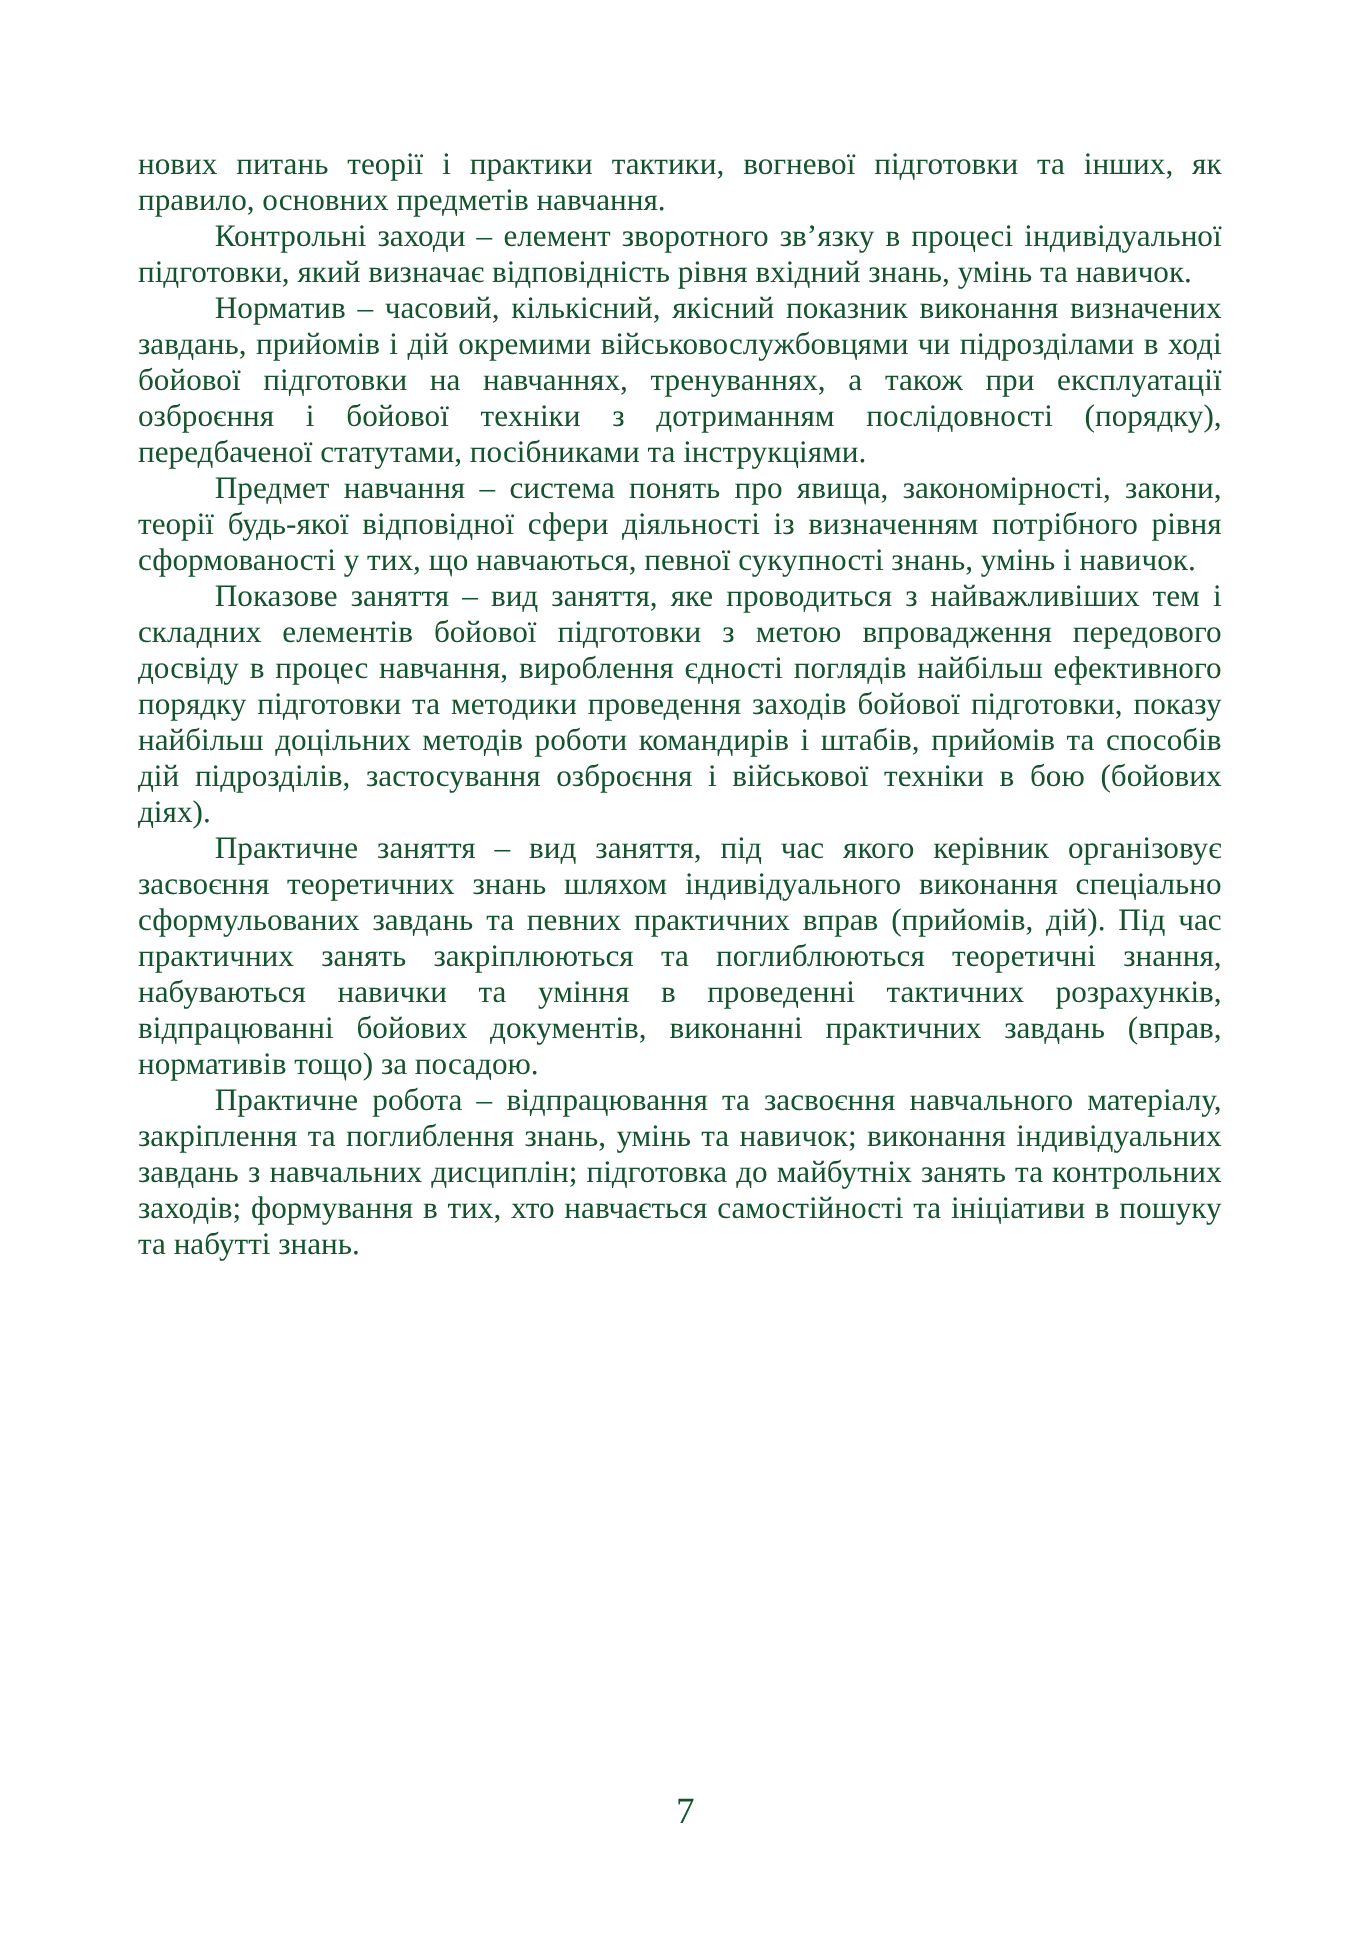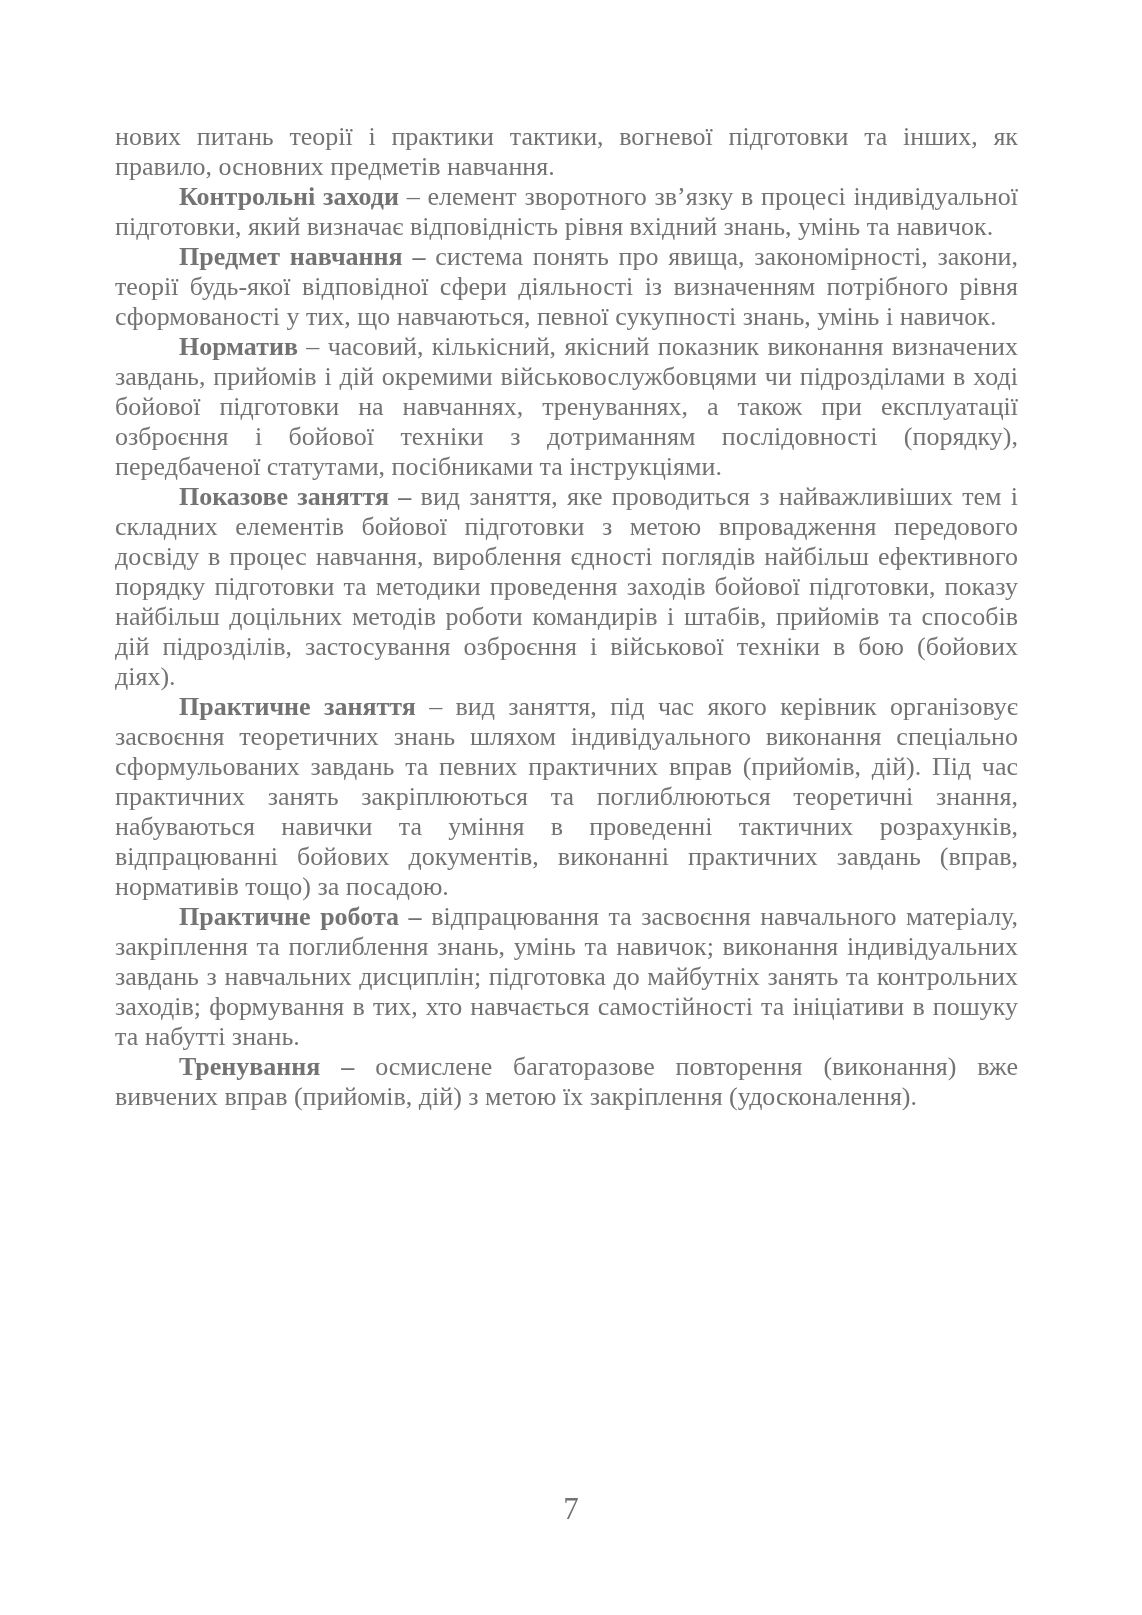--- a/index.html
+++ b/index.html
@@ -6,61 +6,60 @@
     margin: 0;
     padding: 0;
     background: #ffffff;
   }
   .page {
     position: relative;
     width: 1142px;
     height: 1615px;
     background: #ffffff;
     font-family: "Liberation Serif", "DejaVu Serif", serif;
-    color: #737373;
+    color: #14532d;
     overflow: hidden;
   }
   .text-block {
     position: absolute;
     left: 115px;
     top: 122px;
     width: 903px;
     font-size: 26px;
     line-height: 30px;
     text-align: justify;
   }
   .text-block p {
     margin: 0;
     padding: 0;
     text-indent: 64px;
   }
   .text-block p.no-indent {
     text-indent: 0;
   }
   .text-block b {
-    font-weight: bold;
+    font-weight: normal;
   }
   .page-number {
     position: absolute;
     top: 1491px;
     left: 0;
     width: 100%;
     text-align: center;
     font-size: 31px;
     line-height: 36px;
   }
 </style>
 </head>
 <body>
 
 <div class="page">
   <div class="text-block" id="text-block">
       <p class="no-indent"><span>нових питань теорії і практики тактики, вогневої підготовки та інших, як правило, основних предметів навчання.</span></p>
       <p><b>Контрольні заходи</b><span> – елемент зворотного зв’язку в процесі індивідуальної підготовки, який визначає відповідність рівня вхідний знань, умінь та навичок.</span></p>
+      <p><b>Норматив</b><span> – часовий, кількісний, якісний показник виконання визначених завдань, прийомів і дій окремими військовослужбовцями чи підрозділами в ході бойової підготовки на навчаннях, тренуваннях, а також при експлуатації озброєння і бойової техніки з дотриманням послідовності (порядку), передбаченої статутами, посібниками та інструкціями.</span></p>
       <p><b>Предмет навчання –</b><span> система понять про явища, закономірності, закони, теорії будь-якої відповідної сфери діяльності із визначенням потрібного рівня сформованості у тих, що навчаються, певної сукупності знань, умінь і навичок.</span></p>
-      <p><b>Норматив</b><span> – часовий, кількісний, якісний показник виконання визначених завдань, прийомів і дій окремими військовослужбовцями чи підрозділами в ході бойової підготовки на навчаннях, тренуваннях, а також при експлуатації озброєння і бойової техніки з дотриманням послідовності (порядку), передбаченої статутами, посібниками та інструкціями.</span></p>
       <p><b>Показове заняття –</b><span> вид заняття, яке проводиться з найважливіших тем і складних елементів бойової підготовки з метою впровадження передового досвіду в процес навчання, вироблення єдності поглядів найбільш ефективного порядку підготовки та методики проведення заходів бойової підготовки, показу найбільш доцільних методів роботи командирів і штабів, прийомів та способів дій підрозділів, застосування озброєння і військової техніки в бою (бойових діях).</span></p>
       <p><b>Практичне заняття</b><span> – вид заняття, під час якого керівник організовує засвоєння теоретичних знань шляхом індивідуального виконання спеціально сформульованих завдань та певних практичних вправ (прийомів, дій). Під час практичних занять закріплюються та поглиблюються теоретичні знання, набуваються навички та уміння в проведенні тактичних розрахунків, відпрацюванні бойових документів, виконанні практичних завдань (вправ, нормативів тощо) за посадою.</span></p>
       <p><b>Практичне робота –</b><span> відпрацювання та засвоєння навчального матеріалу, закріплення та поглиблення знань, умінь та навичок; виконання індивідуальних завдань з навчальних дисциплін; підготовка до майбутніх занять та контрольних заходів; формування в тих, хто навчається самостійності та ініціативи в пошуку та набутті знань.</span></p>
-      <p><b>Тренування –</b><span> осмислене багаторазове повторення (виконання) вже вивчених вправ (прийомів, дій) з метою їх закріплення (удосконалення).</span></p>
     </div>
   <div class="page-number">7</div>
 </div>
 
 </body></html>

